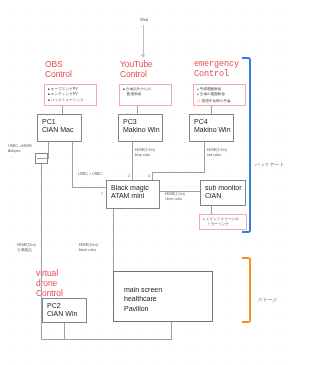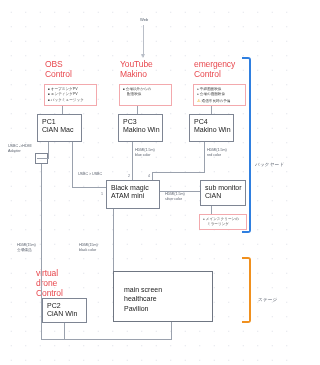--- a/index.html
+++ b/index.html
@@ -141,22 +141,22 @@
 
 <div id="canvas">
 
   <div class="weblabel" style="left:140px; top:17px;">Web</div>
   <div class="arrowline" style="left:143px; top:25px; height:32px;"></div>
   <div class="arrowhead" style="left:140.5px; top:54px;"></div>
 
   <div class="grouphdr" style="left:45px; top:59px;">OBS
 Control</div>
   <div class="grouphdr" style="left:120px; top:59px;">YouTube
-Makino</div>
-  <div class="grouphdr" style="left:194px; top:59px;">emergency
+Control</div>
+  <div class="grouphdr" style="left:194px; top:59px;font-family:Liberation Mono, monospace;">emergency
 Control</div>
   <div class="grouphdr" style="left:36px; top:268px;">virtual
 drone
 Control</div>
 
   <div class="note" style="left:44px; top:84px; width:53px; height:22px;">
     <div class="bullet">オープニングPV</div>
     <div class="bullet">エンディングPV</div>
     <div class="bullet">バックミュージック</div>
   </div>

